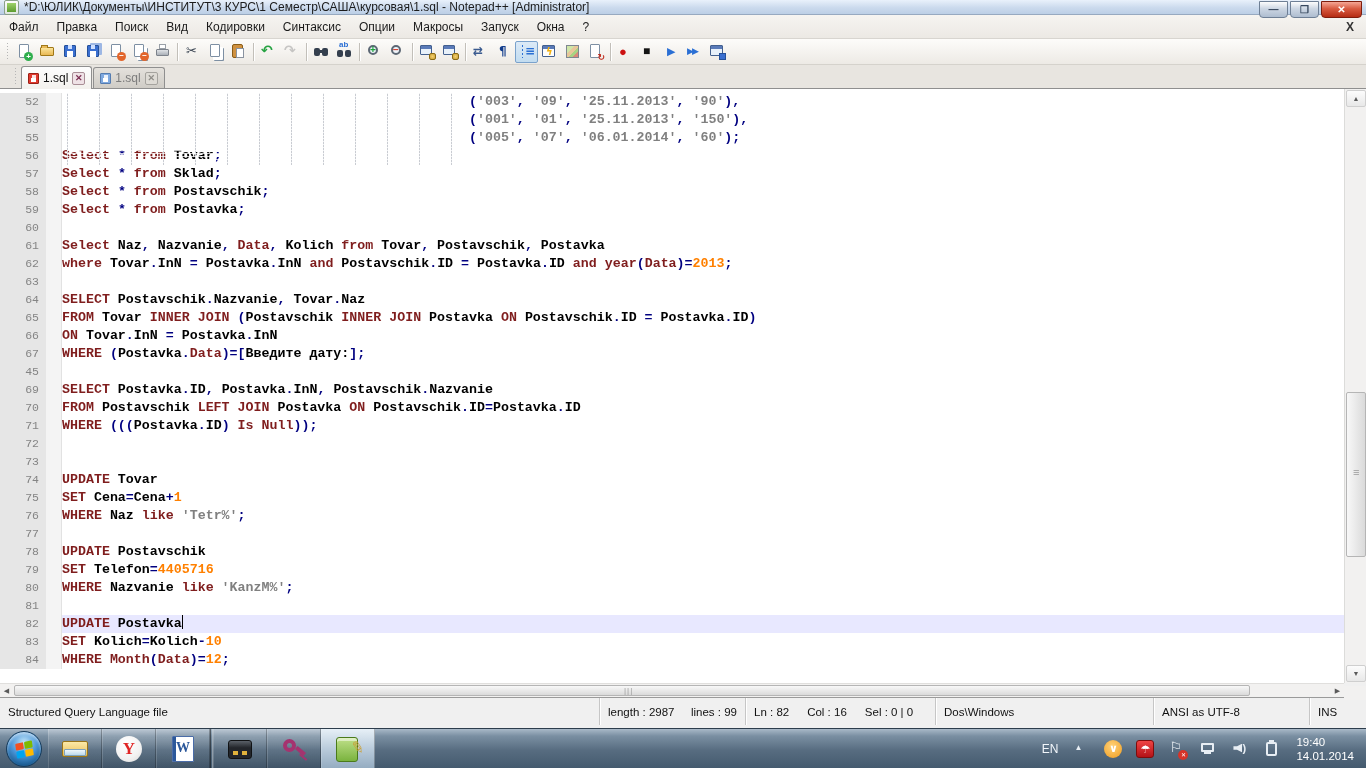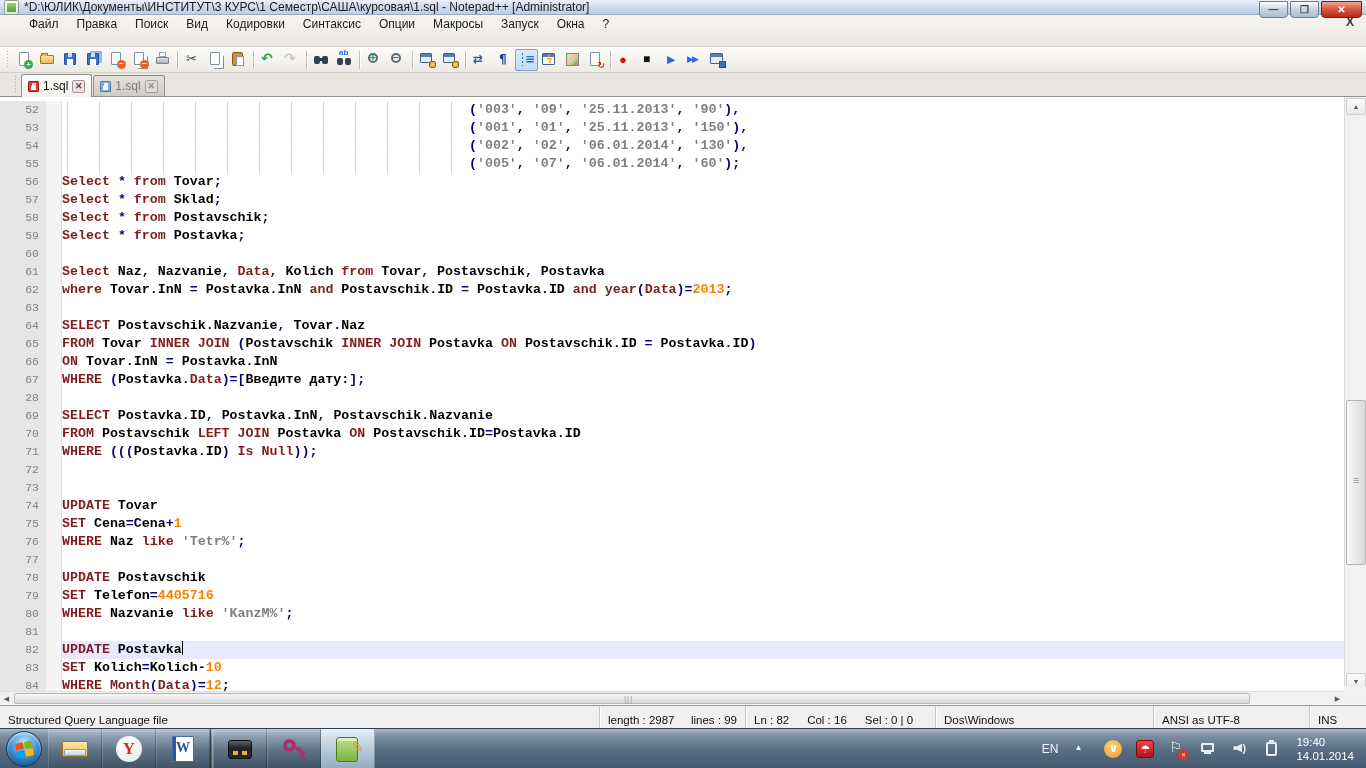--- a/index.html
+++ b/index.html
@@ -11,21 +11,21 @@
   .app-ico{width:15px;height:15px;background:linear-gradient(#fdfdfd,#dfe6df);border:1px solid #8aa08a;border-radius:2px;position:relative;margin-right:5px}
   .app-ico::after{content:"";position:absolute;left:2px;top:2px;right:2px;bottom:2px;background:linear-gradient(#9ed26a,#5d9c2f)}
   .title-text{font-size:12px;color:#1c1c1c;white-space:nowrap}
   .winbtns{margin-left:auto;display:flex;gap:2px;padding-right:4px;align-self:flex-start;margin-top:1px}
   .wbtn{width:29px;height:17px;border:1px solid #89491f;border-radius:0 0 4px 4px;background:linear-gradient(#fdfdfd,#ccd6e3 45%,#aebdd0);display:flex;align-items:center;justify-content:center;font-size:10px;color:#37485e;font-weight:bold}
   .wbtn{border-color:#6e7f95}
   .wbtn.close{width:41px;background:linear-gradient(#f5a796,#d85b41 45%,#b52c14);border-color:#7e1d0d;color:#fff}
   .wbtn .glyph{line-height:10px}
 
   
-  .menubar{height:32px;background:linear-gradient(#f6f4f1,#ece9e4);display:flex;padding-left:20px;border-bottom:1px solid #d8d5d0;font-size:12px;color:#1a1a1a}
+  .menubar{height:24px;background:linear-gradient(#f6f4f1,#ece9e4);display:flex;align-items:center;padding-left:0;border-bottom:1px solid #d8d5d0;font-size:12px;color:#1a1a1a}
   .menu-item{padding:2px 9px}
   .menu-close{margin-left:auto;padding-right:12px;font-weight:bold;color:#333}
 
   
   .toolbar{height:26px;background:linear-gradient(#fdfcfa,#edeae5);display:flex;align-items:center;border-bottom:1px solid #d5d2cc;padding-left:2px}
   .grip{width:5px;height:18px;margin:0 3px;background:repeating-linear-gradient(to bottom,#b5b5b5 0 1px,transparent 1px 3px);background-size:1px 100%;background-repeat:no-repeat;background-position:center}
   .tbtn{width:23px;height:22px;display:flex;align-items:center;justify-content:center;border:1px solid transparent}
   .tbtn.pressed{background:linear-gradient(#dceaf7,#c2dcf0);border:1px solid #7aa2cc;border-radius:2px}
   .tbtn.disabled{filter:grayscale(1);opacity:.55}
   .tb-sep{width:1px;height:18px;background:#c2bfb9;margin:0 3px;box-shadow:1px 0 0 #fff}
@@ -328,25 +328,20 @@
           <div class="lnum">52</div>
           <div class="lstrip"></div>
           <div class="lcode">                                                   <span class="c-o">(</span><span class="c-s">'003'</span><span class="c-o">, </span><span class="c-s">'09'</span><span class="c-o">, </span><span class="c-s">'25.11.2013'</span><span class="c-o">, </span><span class="c-s">'90'</span><span class="c-o">),</span></div>
         </div>
         <div class="ln-row">
           <div class="lnum">53</div>
           <div class="lstrip"></div>
           <div class="lcode">                                                   <span class="c-o">(</span><span class="c-s">'001'</span><span class="c-o">, </span><span class="c-s">'01'</span><span class="c-o">, </span><span class="c-s">'25.11.2013'</span><span class="c-o">, </span><span class="c-s">'150'</span><span class="c-o">),</span></div>
         </div>
         <div class="ln-row">
-          <div class="lnum">54</div>
-          <div class="lstrip"></div>
-          <div class="lcode">                                                   <span class="c-o">(</span><span class="c-s">'002'</span><span class="c-o">, </span><span class="c-s">'02'</span><span class="c-o">, </span><span class="c-s">'06.01.2014'</span><span class="c-o">, </span><span class="c-s">'130'</span><span class="c-o">),</span></div>
-        </div>
-        <div class="ln-row">
           <div class="lnum">55</div>
           <div class="lstrip"></div>
           <div class="lcode">                                                   <span class="c-o">(</span><span class="c-s">'005'</span><span class="c-o">, </span><span class="c-s">'07'</span><span class="c-o">, </span><span class="c-s">'06.01.2014'</span><span class="c-o">, </span><span class="c-s">'60'</span><span class="c-o">);</span></div>
         </div>
         <div class="ln-row">
           <div class="lnum">56</div>
           <div class="lstrip"></div>
           <div class="lcode"><span class="c-k">Select</span><span class="c-i"> </span><span class="c-o">*</span><span class="c-i"> </span><span class="c-k">from</span><span class="c-i"> Tovar</span><span class="c-o">;</span></div>
         </div>
         <div class="ln-row">
@@ -398,21 +393,21 @@
           <div class="lnum">66</div>
           <div class="lstrip"></div>
           <div class="lcode"><span class="c-k">ON</span><span class="c-i"> Tovar</span><span class="c-o">.</span><span class="c-i">InN </span><span class="c-o">=</span><span class="c-i"> Postavka</span><span class="c-o">.</span><span class="c-i">InN</span></div>
         </div>
         <div class="ln-row">
           <div class="lnum">67</div>
           <div class="lstrip"></div>
           <div class="lcode"><span class="c-k">WHERE</span><span class="c-i"> </span><span class="c-o">(</span><span class="c-i">Postavka</span><span class="c-o">.</span><span class="c-k">Data</span><span class="c-o">)=[</span><span class="c-i">Введите дату:</span><span class="c-o">];</span></div>
         </div>
         <div class="ln-row">
-          <div class="lnum">28</div>
+          <div class="lnum">45</div>
           <div class="lstrip"></div>
           <div class="lcode"></div>
         </div>
         <div class="ln-row">
           <div class="lnum">69</div>
           <div class="lstrip"></div>
           <div class="lcode"><span class="c-k">SELECT</span><span class="c-i"> Postavka</span><span class="c-o">.</span><span class="c-i">ID</span><span class="c-o">,</span><span class="c-i"> Postavka</span><span class="c-o">.</span><span class="c-i">InN</span><span class="c-o">,</span><span class="c-i"> Postavschik</span><span class="c-o">.</span><span class="c-i">Nazvanie</span></div>
         </div>
         <div class="ln-row">
           <div class="lnum">70</div>

